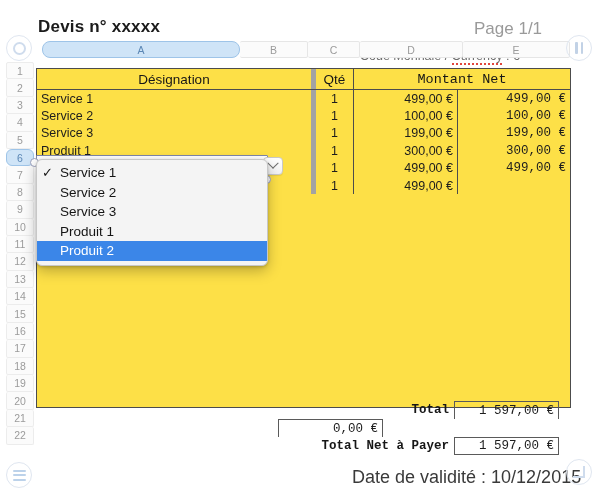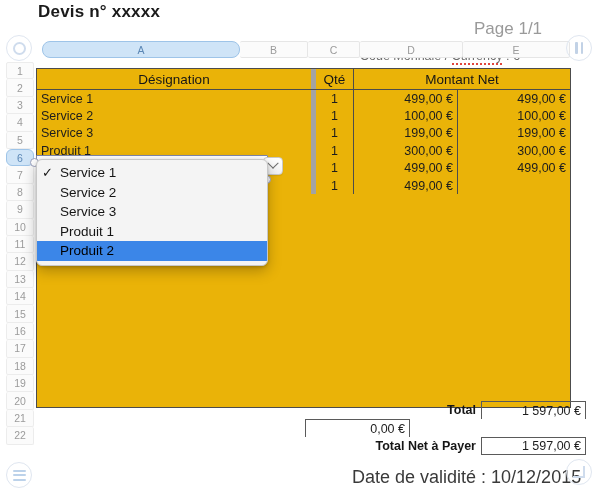--- a/index.html
+++ b/index.html
@@ -20,21 +20,21 @@
     position: absolute;
     inset: 0;
     width: 600px;
     height: 500px;
   }
 
   
   .doc-title {
     position: absolute;
     left: 38px;
-    top: 2px;
+    top: 17px;
     font-size: 17px;
     font-weight: bold;
     color: #1b1b1b;
     letter-spacing: 0.2px;
     white-space: nowrap;
   }
 
   
   .page-indicator {
     position: absolute;
@@ -119,21 +119,21 @@
 
   
   .invoice-table {
     position: absolute;
     left: 36px;
     top: 68px;
     width: 535px;
     height: 340px;
     border: 1px solid #4c4c4c;
     box-sizing: border-box;
-    background: #eab308;
+    background: #fde047;
   }
   .inv-row {
     display: flex;
     height: 17.4px;
     box-sizing: border-box;
   }
   .inv-row.header-row {
     height: 21px;
     border-bottom: 1px solid #4c4c4c;
   }
@@ -172,20 +172,21 @@
   .c-mont {
     flex: 1;
     box-sizing: border-box;
     border-left: 1px solid #4c4c4c;
     display: flex;
     align-items: center;
     justify-content: flex-end;
     padding-right: 4px;
     font-size: 12.5px;
     color: #1d1d1d;
+    font-family: Liberation Mono, monospace;
   }
   .header-row .c-desig,
   .header-row .c-qte,
   .header-row .c-prix,
   .header-row .c-mont {
     justify-content: center;
     padding: 0;
     font-size: 13.5px;
     color: #161616;
   }
@@ -194,23 +195,24 @@
     display: flex;
   }
   .filler .c-desig,
   .filler .c-qte,
   .filler .c-prix,
   .filler .c-mont { height: 100%; }
 
   
   .totals {
     position: absolute;
-    left: 305px;
+    left: 278px;
     top: 401px;
     width: 281px;
+    font-family: Liberation Mono, monospace;
   }
   .tot-row {
     display: flex;
     height: 18px;
     align-items: stretch;
   }
   .tot-label {
     flex: 1;
     display: flex;
     align-items: center;
@@ -310,21 +312,21 @@
     display: flex;
     align-items: center;
     font-size: 13.5px;
     color: #151515;
     padding-left: 5px;
     box-sizing: border-box;
     white-space: nowrap;
   }
   .dd-item.highlighted {
     background: #3b86e8;
-    color: #000000;
+    color: #ffffff;
   }
   .dd-check {
     width: 18px;
     font-size: 13px;
     color: #151515;
     flex: 0 0 18px;
   }
   .dd-item.highlighted .dd-check { color: #ffffff; }
 
   

